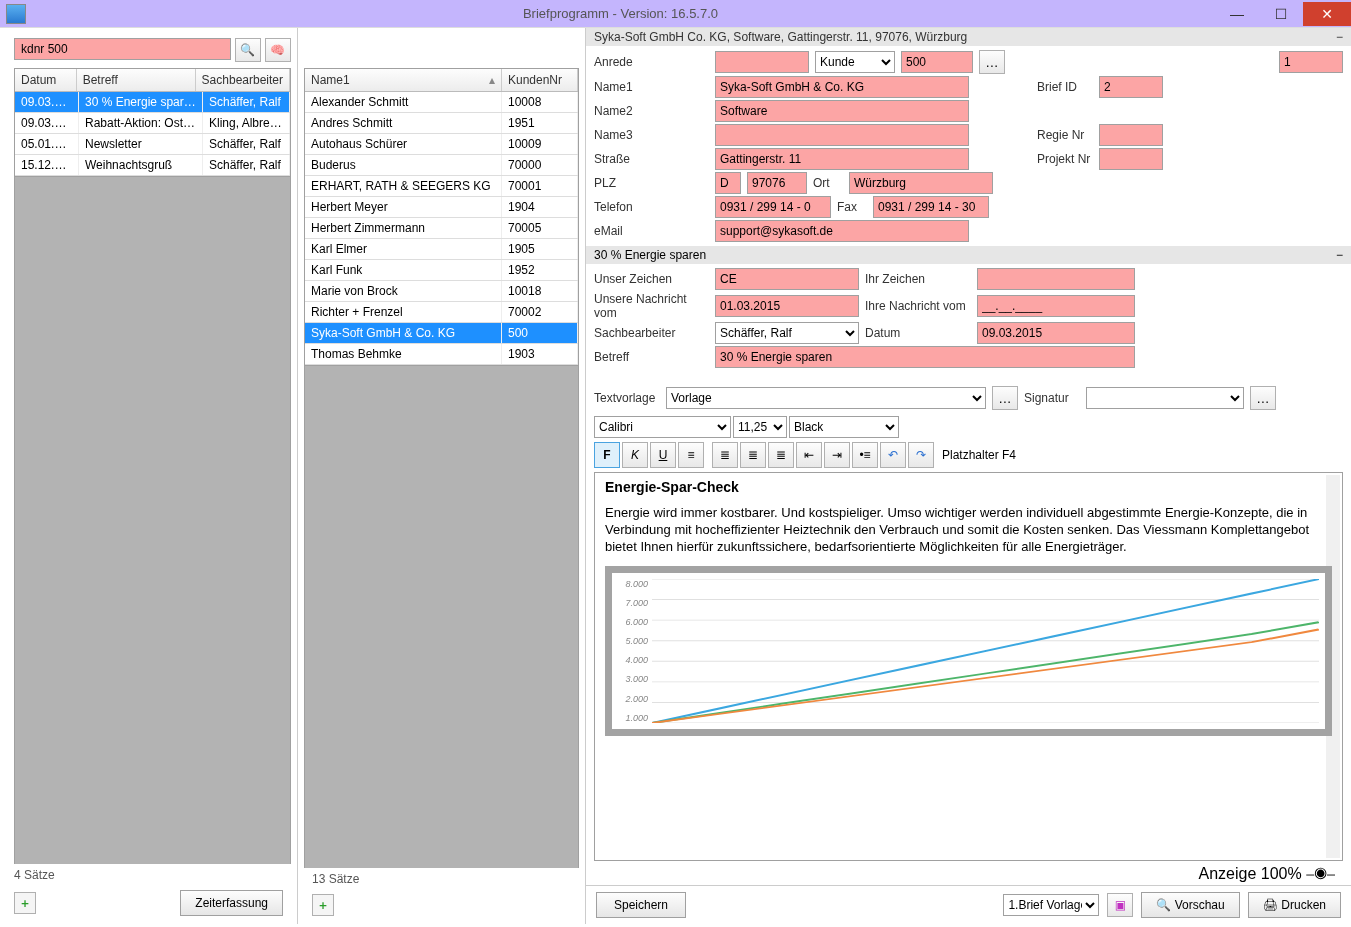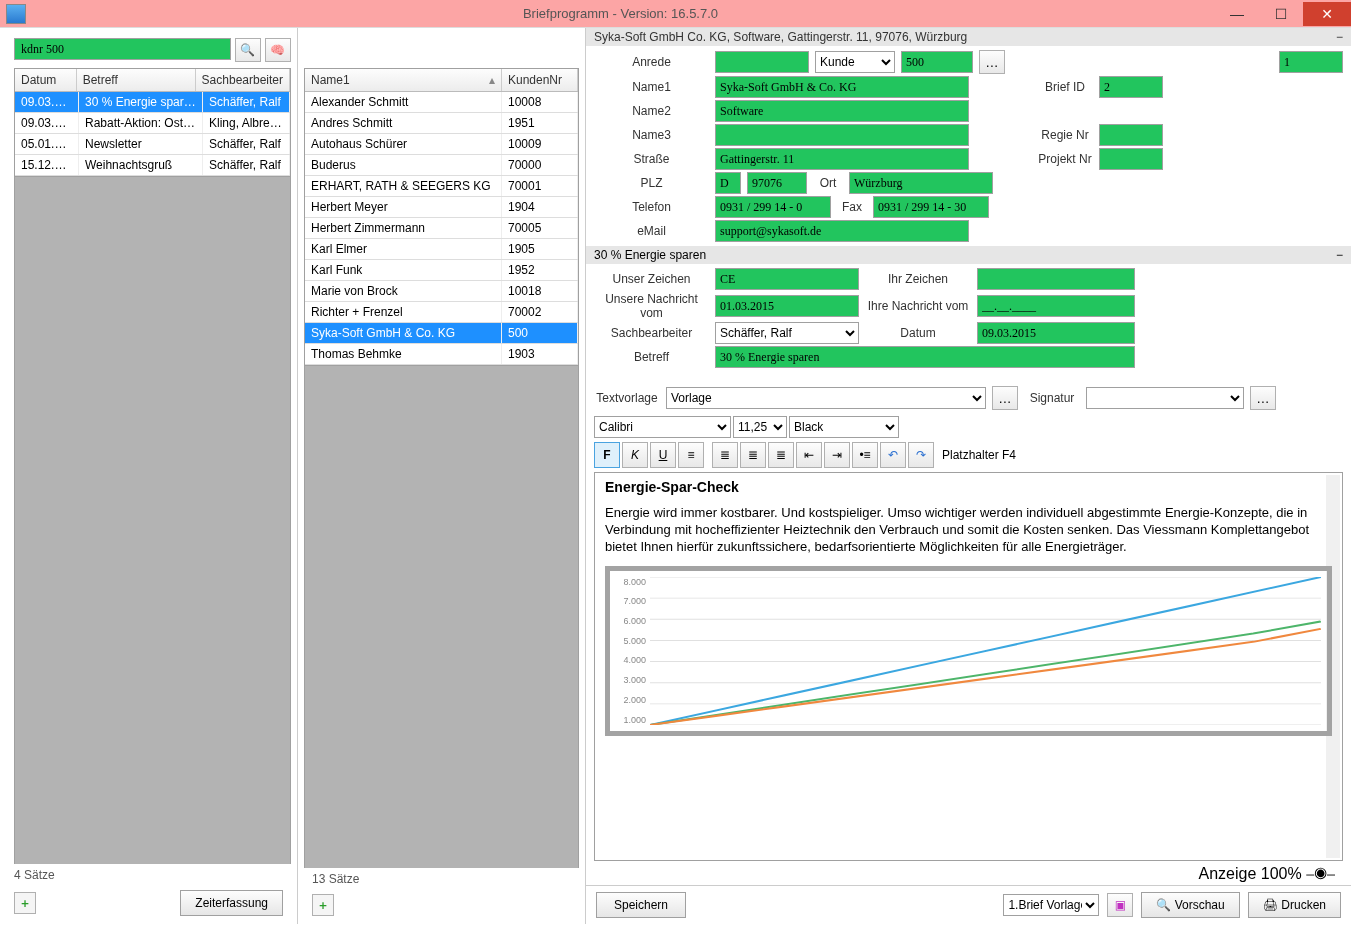--- a/index.html
+++ b/index.html
@@ -1,17 +1,17 @@
 <!DOCTYPE html>
 <html><head>
 <meta charset="utf-8">
 <style>
 * { box-sizing: border-box; margin: 0; padding: 0; }
 body { font-family: "Segoe UI", Tahoma, sans-serif; font-size: 12px; background: #fff; width: 1351px; height: 927px; overflow: hidden; }
-.titlebar { height: 28px; background: #fca5a5; display: flex; align-items: center; border-bottom: 1px solid #ddd; }
+.titlebar { height: 28px; background: #c4b5fd; display: flex; align-items: center; border-bottom: 1px solid #ddd; }
 .titlebar .app-icon { width: 20px; height: 20px; margin-left: 6px; border: 1px solid #888; background: linear-gradient(#5ab0f0,#2a7ad0); }
 .titlebar .title { flex: 1; text-align: center; font-size: 13px; color: #555; }
 .titlebar .winbtn { width: 44px; height: 24px; display: flex; align-items: center; justify-content: center; font-size: 14px; color: #333; }
 .titlebar .winbtn.close { background: #d0402e; color: #fff; width: 48px; height: 24px; }
 .main { display: flex; height: 896px; }
 .left { width: 298px; display: flex; flex-direction: column; border-right: 1px solid #ccc; }
 .middle { width: 288px; display: flex; flex-direction: column; border-right: 1px solid #ccc; }
 .right { flex: 1; display: flex; flex-direction: column; }
 .searchbar { display: flex; padding: 10px 6px 6px 14px; gap: 4px; }
 .searchbar input { flex: 1; height: 22px; border: 1px solid #a0a0a0; padding: 2px 6px; font-size: 12px; }
@@ -24,39 +24,39 @@
 .grid-row { display: flex; background: #fff; border-bottom: 1px solid #ddd; }
 .grid-row.selected { background: #1e90ff; color: #fff; }
 .grid-row .cell { padding: 3px 6px; border-right: 1px solid #eee; overflow: hidden; white-space: nowrap; text-overflow: ellipsis; }
 .grid-footer { padding: 4px 14px; color: #555; font-size: 12px; }
 .footer-row { display: flex; align-items: center; padding: 4px 14px 8px 14px; gap: 8px; }
 .plusbtn { width: 22px; height: 22px; border: 1px solid #b0b0b0; background: #f5f5f5; color: #2a9d2a; font-weight: bold; display: flex; align-items: center; justify-content: center; }
 .btn { height: 26px; padding: 0 14px; border: 1px solid #a0a0a0; background: linear-gradient(#fdfdfd,#e6e6e6); font-size: 12px; cursor: pointer; }
 .right-header { background: #e6e6e6; padding: 2px 8px; font-size: 12px; color: #333; display: flex; justify-content: space-between; }
 .form { padding: 2px 8px; }
 .form-row { display: flex; align-items: center; margin: 2px 0; gap: 6px; }
-.lbl { width: 115px; text-align: center; font-size: 12px; color: #333; flex-shrink: 0; }
+.lbl { width: 115px; text-align: left; font-size: 12px; color: #333; flex-shrink: 0; }
 .lbl.sm { width: 30px; }
-.inp { height: 22px; border: 1px solid #a0a0a0; background: #22c55e; padding: 1px 4px; font-size: 12px; font-family: Liberation Serif, serif; }
+.inp { height: 22px; border: 1px solid #a0a0a0; background: #fca5a5; padding: 1px 4px; font-size: 12px; }
 .sel { height: 22px; border: 1px solid #a0a0a0; background: #fff; font-size: 12px; }
 .section-header { background: #e6e6e6; padding: 2px 8px; font-size: 12px; display: flex; justify-content: space-between; }
 .toolbar { display: flex; gap: 2px; padding: 2px 8px; align-items: center; }
 .tbtn { width: 26px; height: 26px; border: 1px solid #b0b0b0; background: linear-gradient(#fdfdfd,#e8e8e8); font-style: normal; font-size: 12px; display: flex; align-items: center; justify-content: center; }
 .tbtn.active { border: 1px solid #4aa3e0; background: #dff0fb; }
 .editor { flex: 1; margin: 2px 8px 2px 8px; border: 1px solid #a0a0a0; background: #fff; padding: 6px 10px; overflow: hidden; position: relative; }
 .editor h3 { font-size: 14px; margin-bottom: 10px; }
 .editor p { font-size: 13px; margin-bottom: 8px; line-height: 1.3; }
 .charts { display: flex; gap: 10px; margin-top: 10px; }
 .chart-left { width: 180px; height: 170px; border: 1px solid #d0d0d0; display: flex; padding: 6px; font-size: 11px; color: #888; }
 .chart-left .ticks { display: flex; flex-direction: column; justify-content: space-between; align-items: flex-end; padding-right: 4px; }
 .chart-left .bar { width: 32px; height: 100%; background: linear-gradient(to bottom, #e02020 0%, #ff7a00 30%, #ffd000 70%, #f5ff20 100%); position: relative; }
 .chart-left .house { position: absolute; bottom: 20%; left: 4px; width: 24px; height: 18px; background: #fff; border: 2px solid #333; }
 .chart-left .house::before { content: ""; position: absolute; top: -14px; left: -4px; width: 0; height: 0; border-left: 16px solid transparent; border-right: 16px solid transparent; border-bottom: 14px solid #333; }
 .chart-left .labels { display: flex; flex-direction: column; justify-content: space-around; padding-left: 8px; font-size: 10px; }
-.chart-right { flex: 1; height: 170px; border: 5px solid #a3a3a3; position: relative; padding: 6px 6px 6px 40px; }
+.chart-right { flex: 1; height: 170px; border: 7px solid #a3a3a3; position: relative; padding: 6px 6px 6px 40px; font-style: italic; }
 .chart-right .yticks { position: absolute; left: 4px; top: 6px; bottom: 6px; display: flex; flex-direction: column; justify-content: space-between; font-size: 9px; color: #888; text-align: right; width: 32px; }
 .chart-right svg { width: 100%; height: 100%; }
 .status-right { text-align: right; padding: 2px 16px; font-size: 16px; }
 .bottom-bar { display: flex; align-items: center; padding: 6px 10px; gap: 8px; border-top: 1px solid #ccc; }
 .saetzefill { flex: 1; }
 .middle .gridfill { flex: 1; background: #b3b3b3; margin: 0 6px; border-left: 1px solid #a0a0a0; border-right: 1px solid #a0a0a0; }
 .left .gridfill { flex: 1; background: #b3b3b3; margin: 0 6px 0 14px; border-left: 1px solid #a0a0a0; border-right: 1px solid #a0a0a0; }
 .scroll-hint { position: absolute; right: 2px; top: 2px; bottom: 2px; width: 14px; background: #f0f0f0; }
 </style>
 </head>

